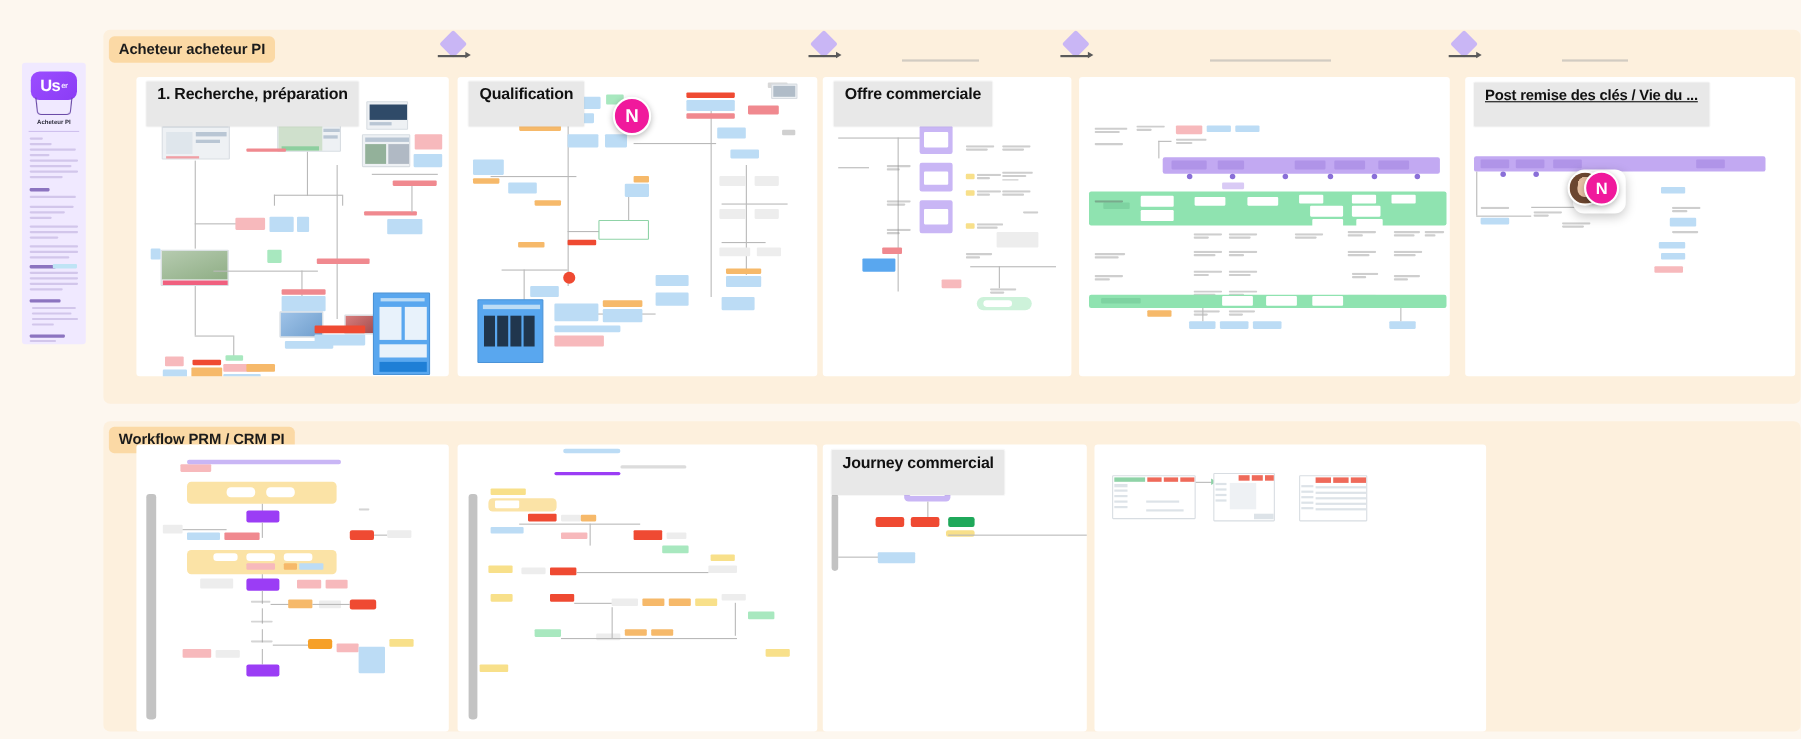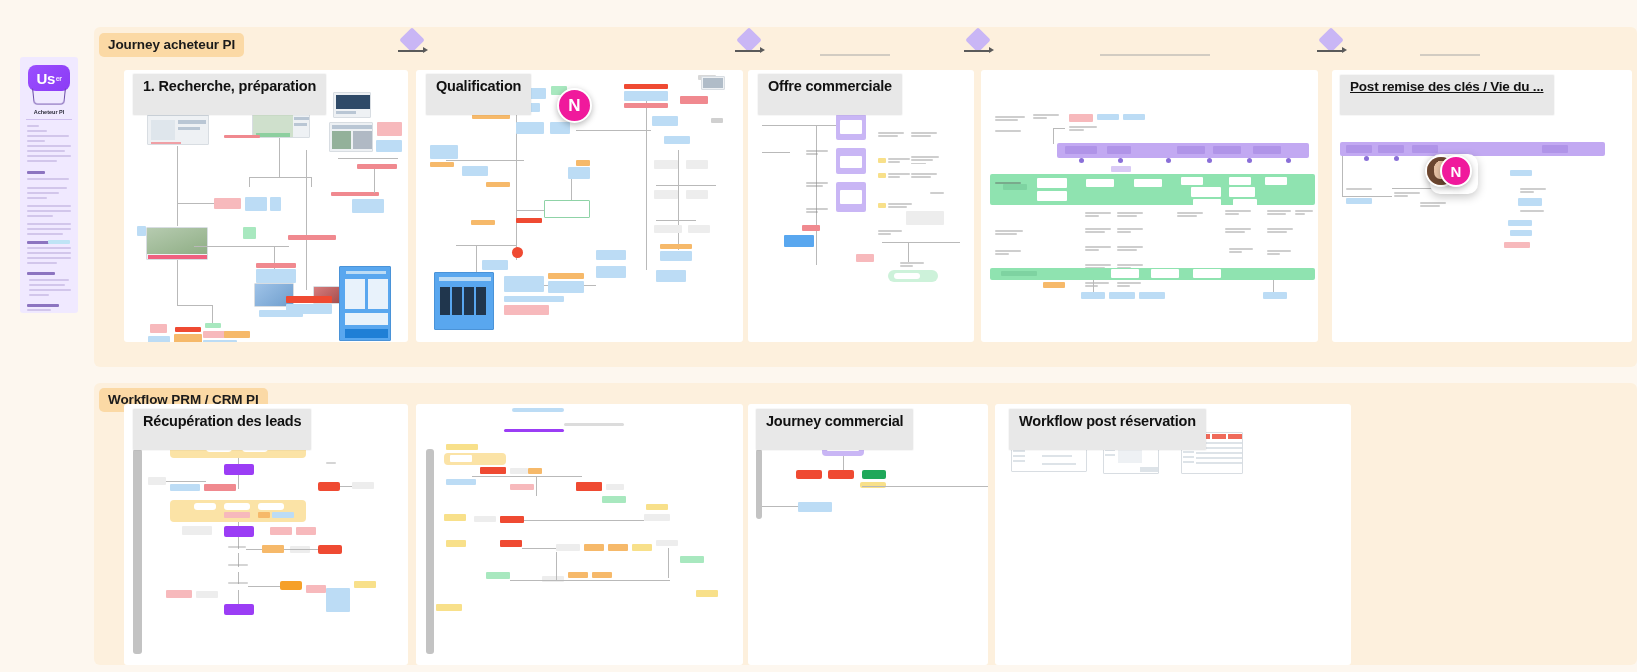--- a/index.html
+++ b/index.html
@@ -223,21 +223,21 @@
     <div class="persona-h" style="left:7px; top:215px; width:28px;"></div>
     <div class="persona-line" style="left:9px; top:222px; width:40px;"></div>
     <div class="persona-line" style="left:9px; top:227px; width:36px;"></div>
     <div class="persona-line" style="left:9px; top:232px; width:42px;"></div>
     <div class="persona-line" style="left:9px; top:237px; width:20px;"></div>
     <div class="persona-h" style="left:7px; top:247px; width:32px;"></div>
     <div class="persona-line" style="left:7px; top:252px; width:24px;"></div>
   </div>
 
   <div class="section" style="left:94px; top:27px; width:1543px; height:340px;"></div>
-  <div class="section-label" style="left:99px; top:33px;">Journey acheteur PI</div>
+  <div class="section-label" style="left:99px; top:33px;">Acheteur acheteur PI</div>
 
   <div class="diamond" style="left:403px; top:31px; width:18px; height:18px;"></div>
   <div class="arrow-line" style="left:398px; top:50px; width:26px;"></div>
   <div class="arrow-head" style="left:423px; top:47px;"></div>
 
   <div class="diamond" style="left:740px; top:31px; width:18px; height:18px;"></div>
   <div class="arrow-line" style="left:735px; top:50px; width:26px;"></div>
   <div class="arrow-head" style="left:760px; top:47px;"></div>
   <div class="edge-label" style="left:820px; top:53px;">
     <span style="display:inline-block;width:70px;height:2px;background:#a8a8a8;opacity:.5;"></span>
@@ -776,21 +776,20 @@
     <div class="node" style="left:156px; top:177px; width:22px; height:9px; background:#f6a028;"></div>
     <div class="sticky" style="left:182px; top:181px; width:20px; height:8px; background:#f7b9bc;"></div>
     <div class="sticky" style="left:230px; top:177px; width:22px; height:7px; background:#f8e08a;"></div>
     <div class="sticky" style="left:202px; top:184px; width:24px; height:24px; background:#bcdcf5;"></div>
     <div class="line-v" style="left:114px; top:186px; height:14px;"></div>
 
     <div class="sticky" style="left:42px; top:186px; width:26px; height:8px; background:#f7b9bc;"></div>
     <div class="sticky" style="left:72px; top:187px; width:22px; height:7px; background:#ededed;"></div>
     <div class="node" style="left:100px; top:200px; width:30px; height:11px; background:#9b3df5;"></div>
   </div>
-  <div class="frame-title" style="left:133px; top:409px;">Récupération des leads</div>
 
   <div class="frame" style="left:416px; top:404px; width:327px; height:261px;">
     <div class="lane-scroll" style="left:10px; top:45px; width:8px; height:205px;"></div>
     <div class="band" style="left:96px; top:4px; width:52px; height:4px; background:#bcdcf5;"></div>
     <div class="band" style="left:88px; top:25px; width:60px; height:3px; background:#9b3df5;"></div>
     <div class="band" style="left:148px; top:19px; width:60px; height:3px; background:#dcdcdc;"></div>
 
     <div class="sticky" style="left:30px; top:40px; width:32px; height:6px; background:#f8e08a;"></div>
     <div class="group-box" style="left:28px; top:49px; width:62px; height:12px; background:#fbe3a6;"></div>
     <div class="sticky" style="left:34px; top:51px; width:22px; height:7px; background:#fff;"></div>
@@ -892,15 +891,14 @@
       <div class="blk" style="left:1px; top:18px; width:11px; height:2px; background:#dde3e8;"></div>
       <div class="blk" style="left:1px; top:23px; width:11px; height:2px; background:#dde3e8;"></div>
       <div class="blk" style="left:1px; top:28px; width:11px; height:2px; background:#dde3e8;"></div>
       <div class="blk" style="left:14px; top:9px; width:46px; height:2px; background:#dde3e8;"></div>
       <div class="blk" style="left:14px; top:14px; width:46px; height:2px; background:#dde3e8;"></div>
       <div class="blk" style="left:14px; top:19px; width:46px; height:2px; background:#dde3e8;"></div>
       <div class="blk" style="left:14px; top:24px; width:46px; height:2px; background:#dde3e8;"></div>
       <div class="blk" style="left:14px; top:29px; width:46px; height:2px; background:#dde3e8;"></div>
     </div>
   </div>
-  <div class="frame-title" style="left:1009px; top:409px;">Workflow post réservation</div>
 
 </div>
 
 </body></html>

